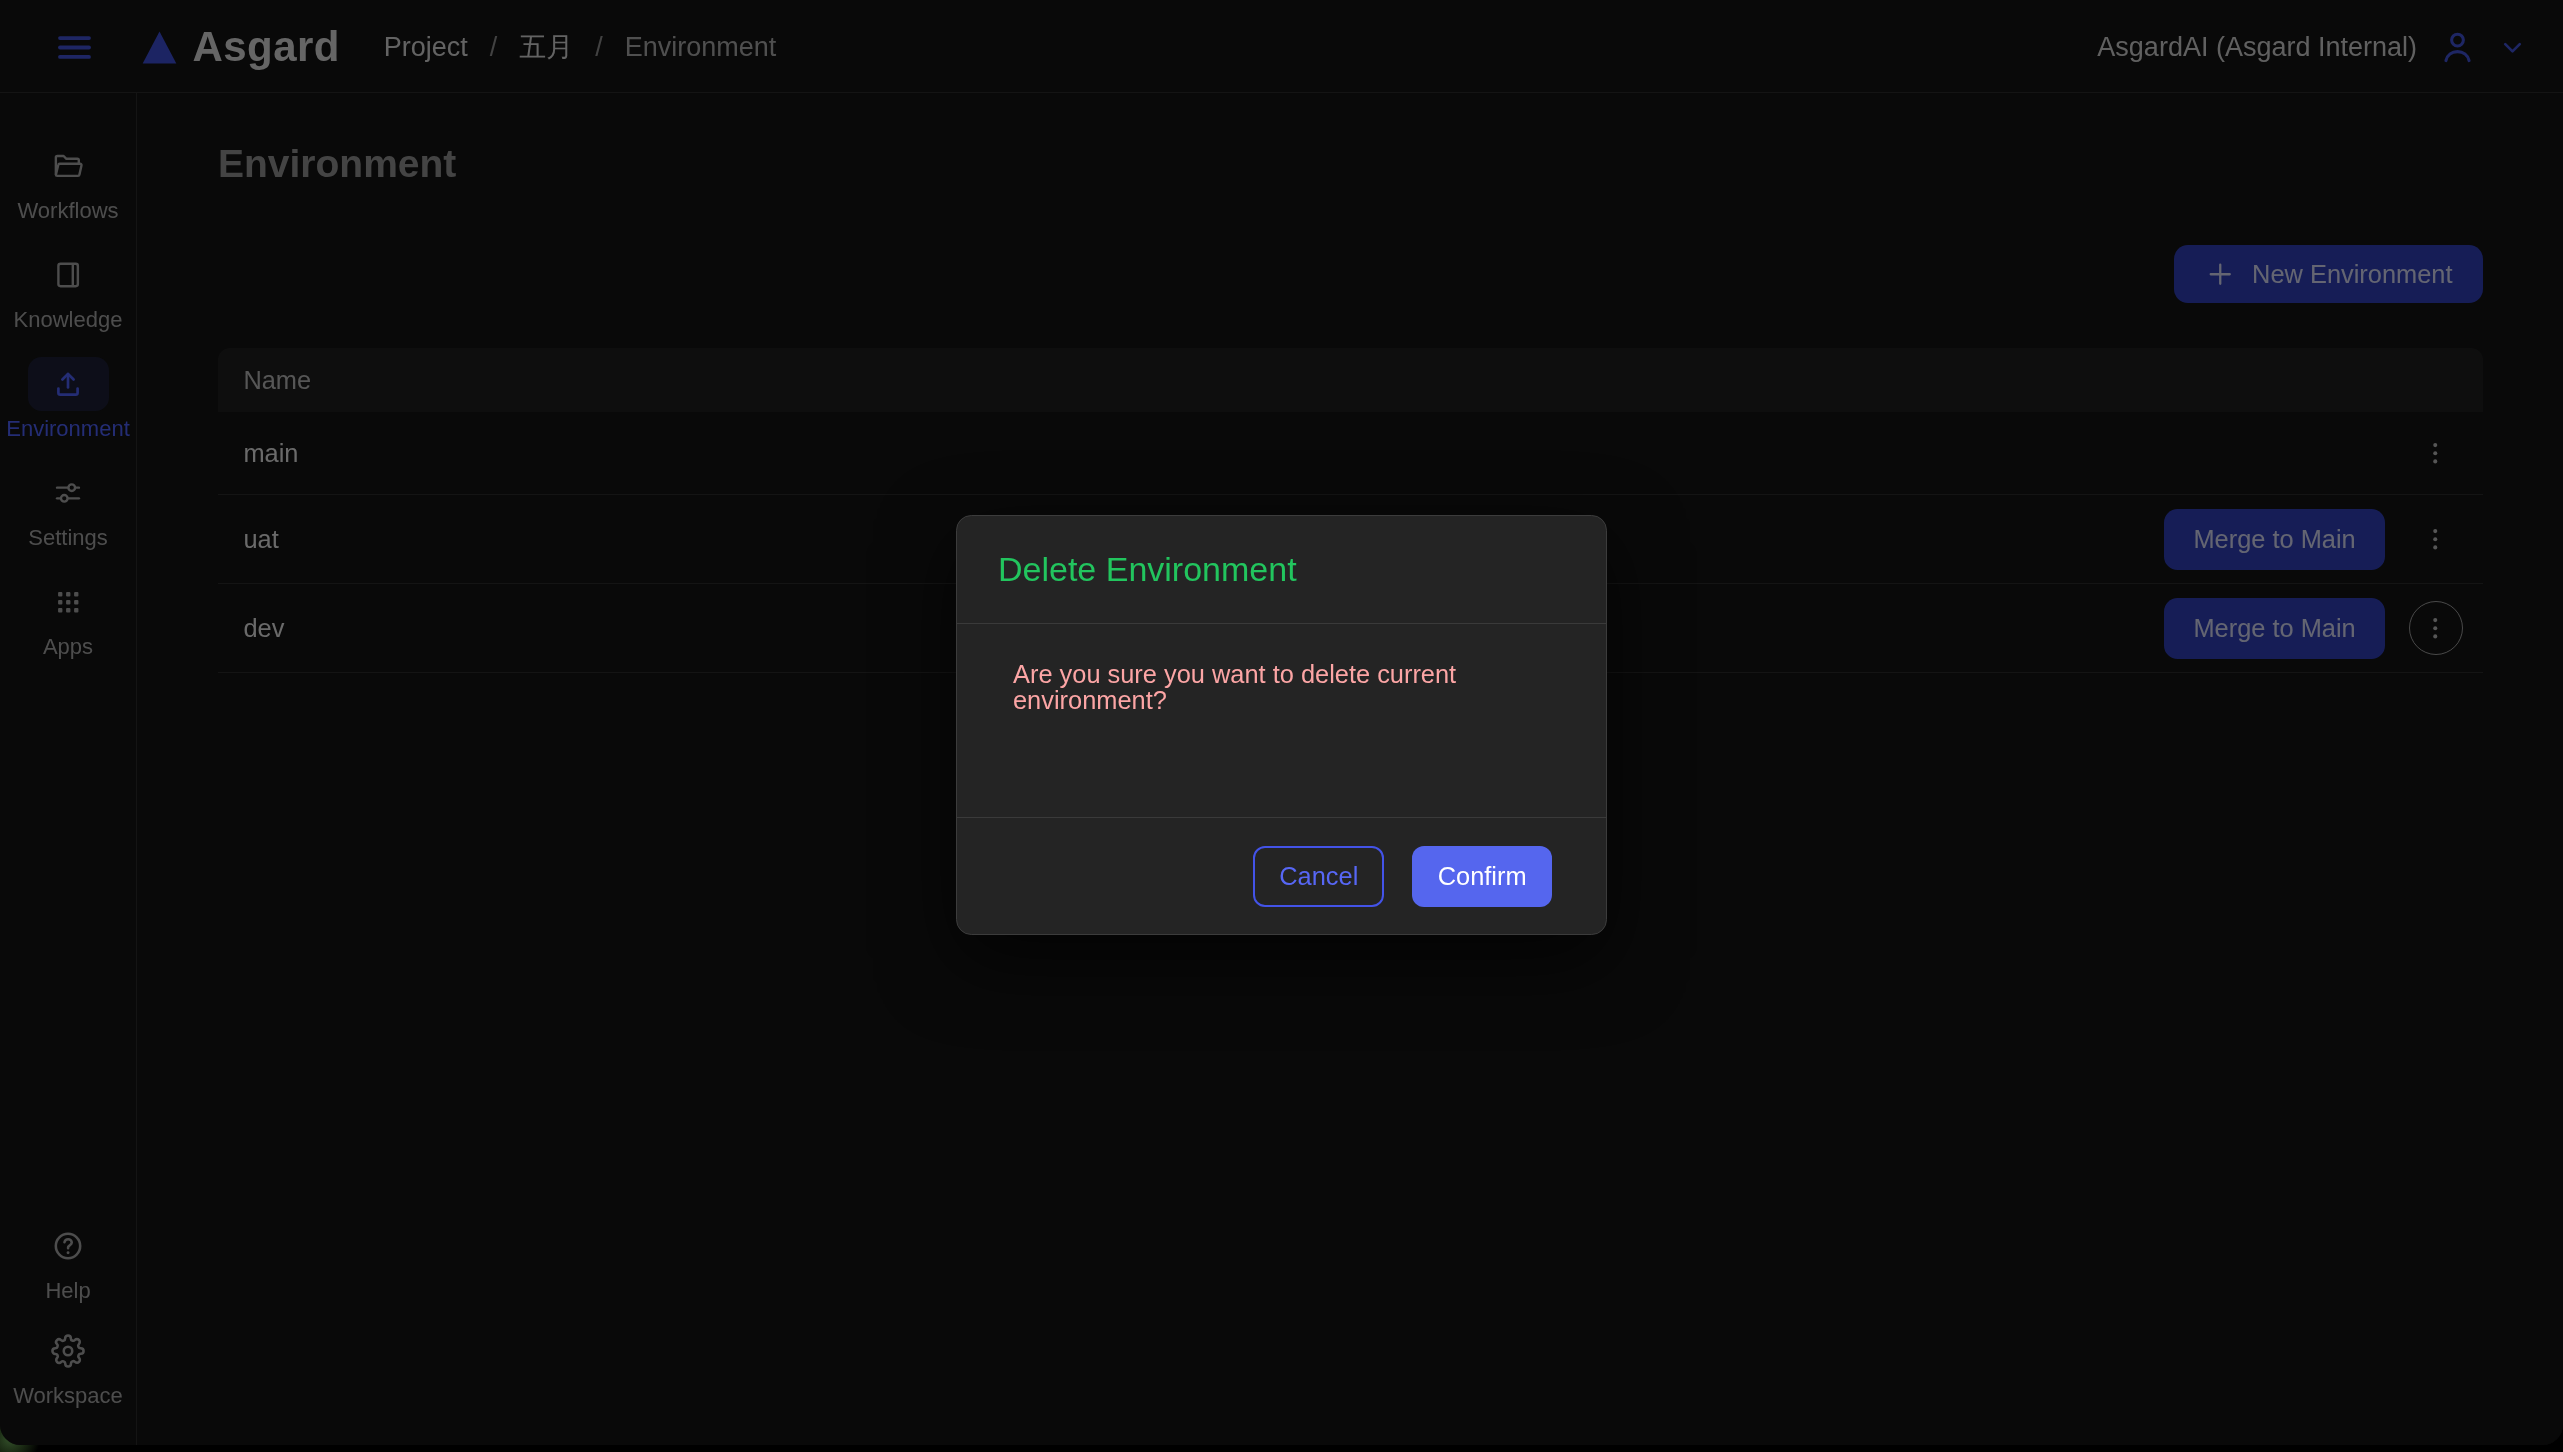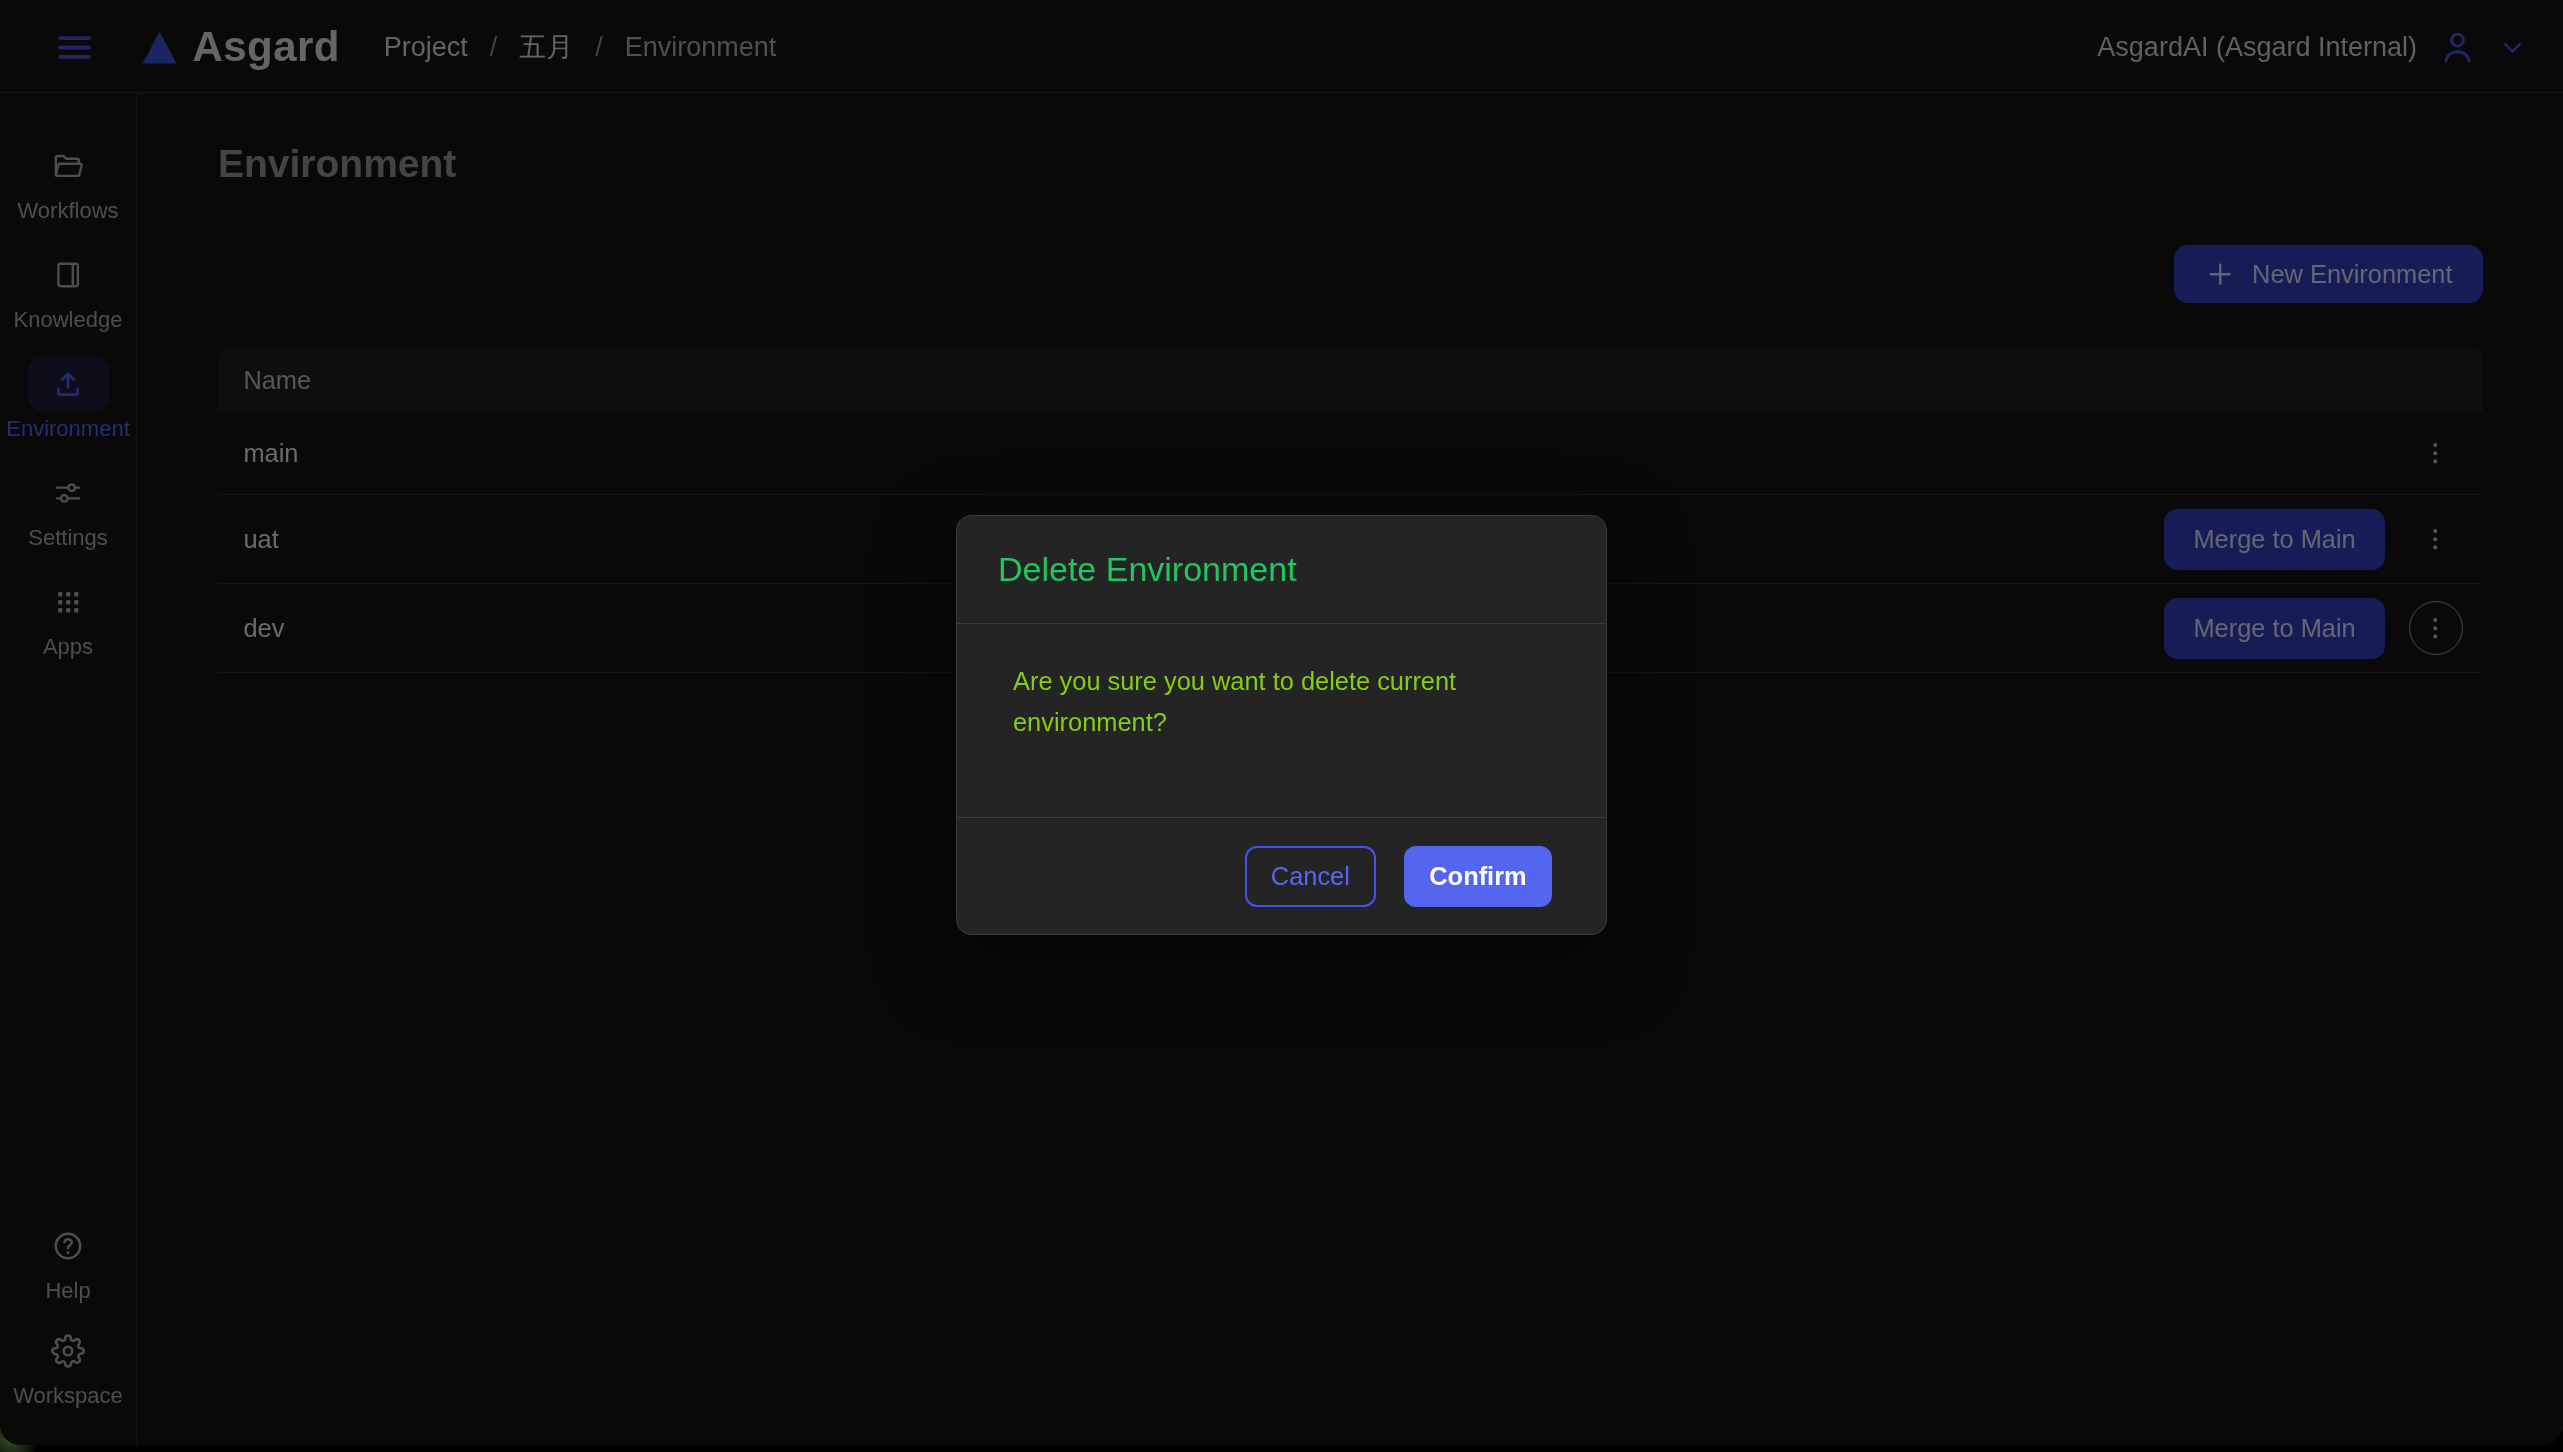--- a/index.html
+++ b/index.html
@@ -82,32 +82,32 @@
   .modal{
     position:absolute; left:956px; top:515px; width:651px; z-index:10;
     background:var(--modal-bg,#242424); border:0.8px solid #3c3c3c; border-radius:15.3px;
     box-shadow:0 25.4px 76px rgba(0,0,0,.65); overflow:hidden;
   }
   .modal-header{
     height:108px; display:flex; align-items:center; padding:0 41px;
     border-bottom:1.7px solid #3a3a3a; font-size:34px; font-weight:500; color:#22c55e;
   }
   .modal-body{ height:193px; padding:37px 41px 0 56px; }
-  .modal-body p{ width:492px; font-size:25.4px; line-height:41px; color:#84cc16; }
+  .modal-body p{ width:492px; font-size:25.4px; line-height:26px; color:#fca5a5; }
   .modal-footer{
     height:117px; border-top:1.7px solid #3a3a3a;
     display:flex; align-items:center; justify-content:flex-end; gap:28px; padding:0 54px;
   }
   .btn-cancel{
     height:61px; padding:0 24px; border-radius:12px; cursor:pointer;
     background:transparent; border:2.5px solid #4353e8; color:#5767f5; font-size:25.4px; font-family:inherit;
   }
   .btn-confirm{
     height:61px; padding:0 25.4px; border-radius:12px; cursor:pointer;
-    background:var(--accent,#5566ee); border:none; color:#fff; font-size:25.4px; font-family:inherit;font-weight:bold;
+    background:var(--accent,#5566ee); border:none; color:#fff; font-size:25.4px; font-family:inherit;
   }
   svg{ display:block; }
 </style>
 </head>
 <body>
 
 <div class="app">
 
   <header class="topbar">
     <button class="menu-btn">

